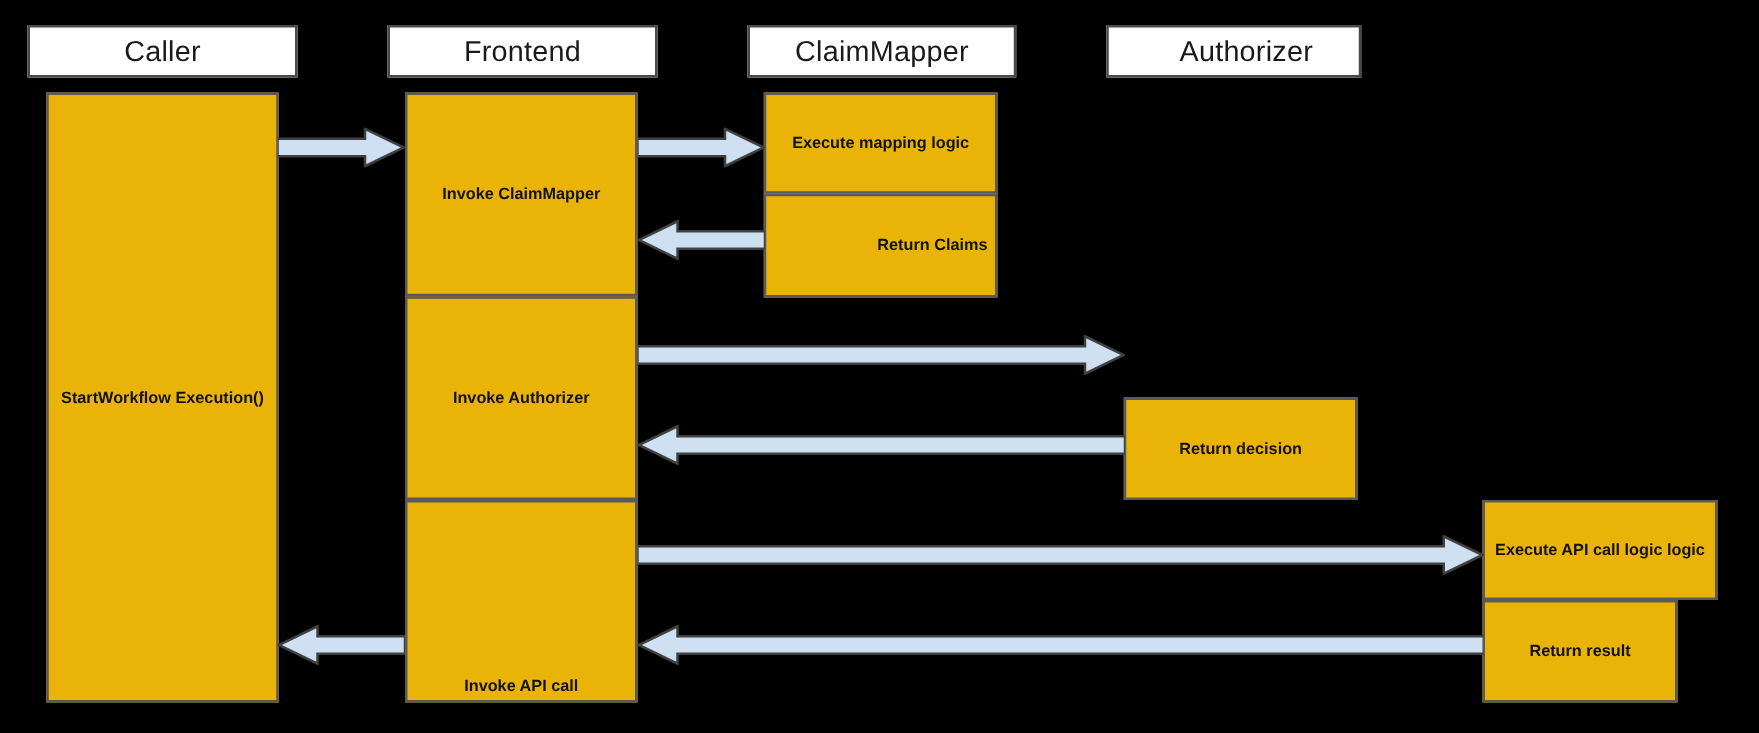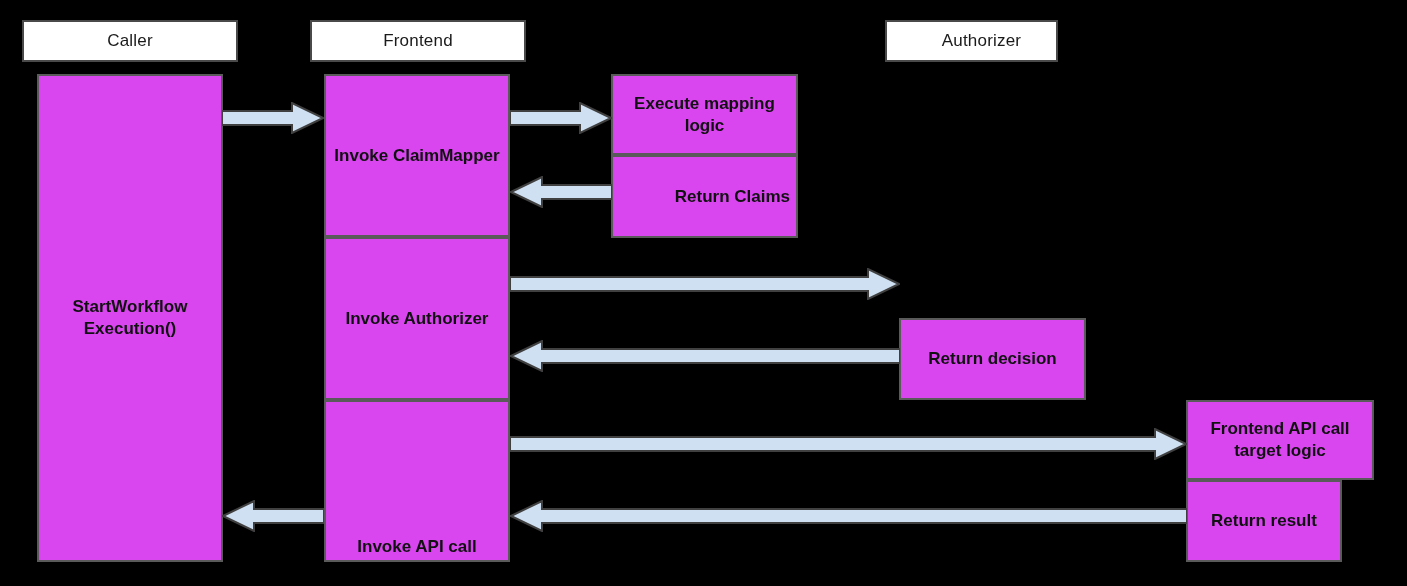--- a/index.html
+++ b/index.html
@@ -17,56 +17,59 @@
   }
   .lane-header {
     position: absolute;
     background: #ffffff;
     border: 2px solid #4a4a4a;
     box-sizing: border-box;
     display: flex;
     align-items: center;
     justify-content: center;
     color: #1a1a1a;
-    font-size: 17px;
+    font-size: 23px;
     font-weight: 400;
     letter-spacing: 0.2px;
   }
   .act-box {
     position: absolute;
-    background: #d946ef;
+    background: #eab308;
     border: 2px solid #5a5a5a;
     box-sizing: border-box;
     display: flex;
     align-items: center;
     justify-content: center;
     text-align: center;
     color: #111111;
-    font-size: 17px;
+    font-size: 13px;
     font-weight: 700;
     line-height: 1.28;
     padding: 2px 6px;
   }
   .arrow {
     position: absolute;
   }
   .arrow svg { display: block; width: 100%; height: 100%; }
 </style>
 </head>
 <body>
 
 <div id="canvas">
 
   <div class="lane-header" style="left:22px; top:20px; width:216px; height:42px;">
     <span>Caller</span>
   </div>
   <div class="lane-header" style="left:310px; top:20px; width:216px; height:42px;">
     <span>Frontend</span>
   </div>
-  <div class="lane-header" style="left:885px; top:20px; width:173px; height:42px;padding-left:20px;">
+  <div class="lane-header" style="left:598px; top:20px; width:215px; height:42px;">
+    <span>ClaimMapper</span>
+  </div>
+  <div class="lane-header" style="left:885px; top:20px; width:204px; height:42px;padding-left:20px;">
     <span>Authorizer</span>
   </div>
 
   <div class="act-box" style="left:37px; top:74px; width:186px; height:488px;">
     <span>StartWorkflow Execution()</span>
   </div>
 
   <div class="act-box" style="left:324px; top:74px; width:186px; height:163px;">
     <span>Invoke ClaimMapper</span>
   </div>
@@ -82,21 +85,21 @@
   </div>
   <div class="act-box" style="left:611px; top:155px; width:187px; height:83px;justify-content:flex-end;">
     <span>Return Claims</span>
   </div>
 
   <div class="act-box" style="left:899px; top:318px; width:187px; height:82px;">
     <span>Return decision</span>
   </div>
 
   <div class="act-box" style="left:1186px; top:400px; width:188px; height:80px;">
-    <span>Frontend API call target logic</span>
+    <span>Execute API call logic logic</span>
   </div>
   <div class="act-box" style="left:1186px; top:480px; width:156px; height:82px;">
     <span>Return result</span>
   </div>
 
   <div class="arrow" style="left:222px; top:102px; width:102px; height:32px;">
     <svg viewBox="0 0 102 32" preserveAspectRatio="none">
       <polygon points="0,9 70,9 70,1 101,16 70,31 70,23 0,23" fill="#cfe0f2" stroke="#404040" stroke-width="2" stroke-linejoin="miter"></polygon>
     </svg>
   </div>

